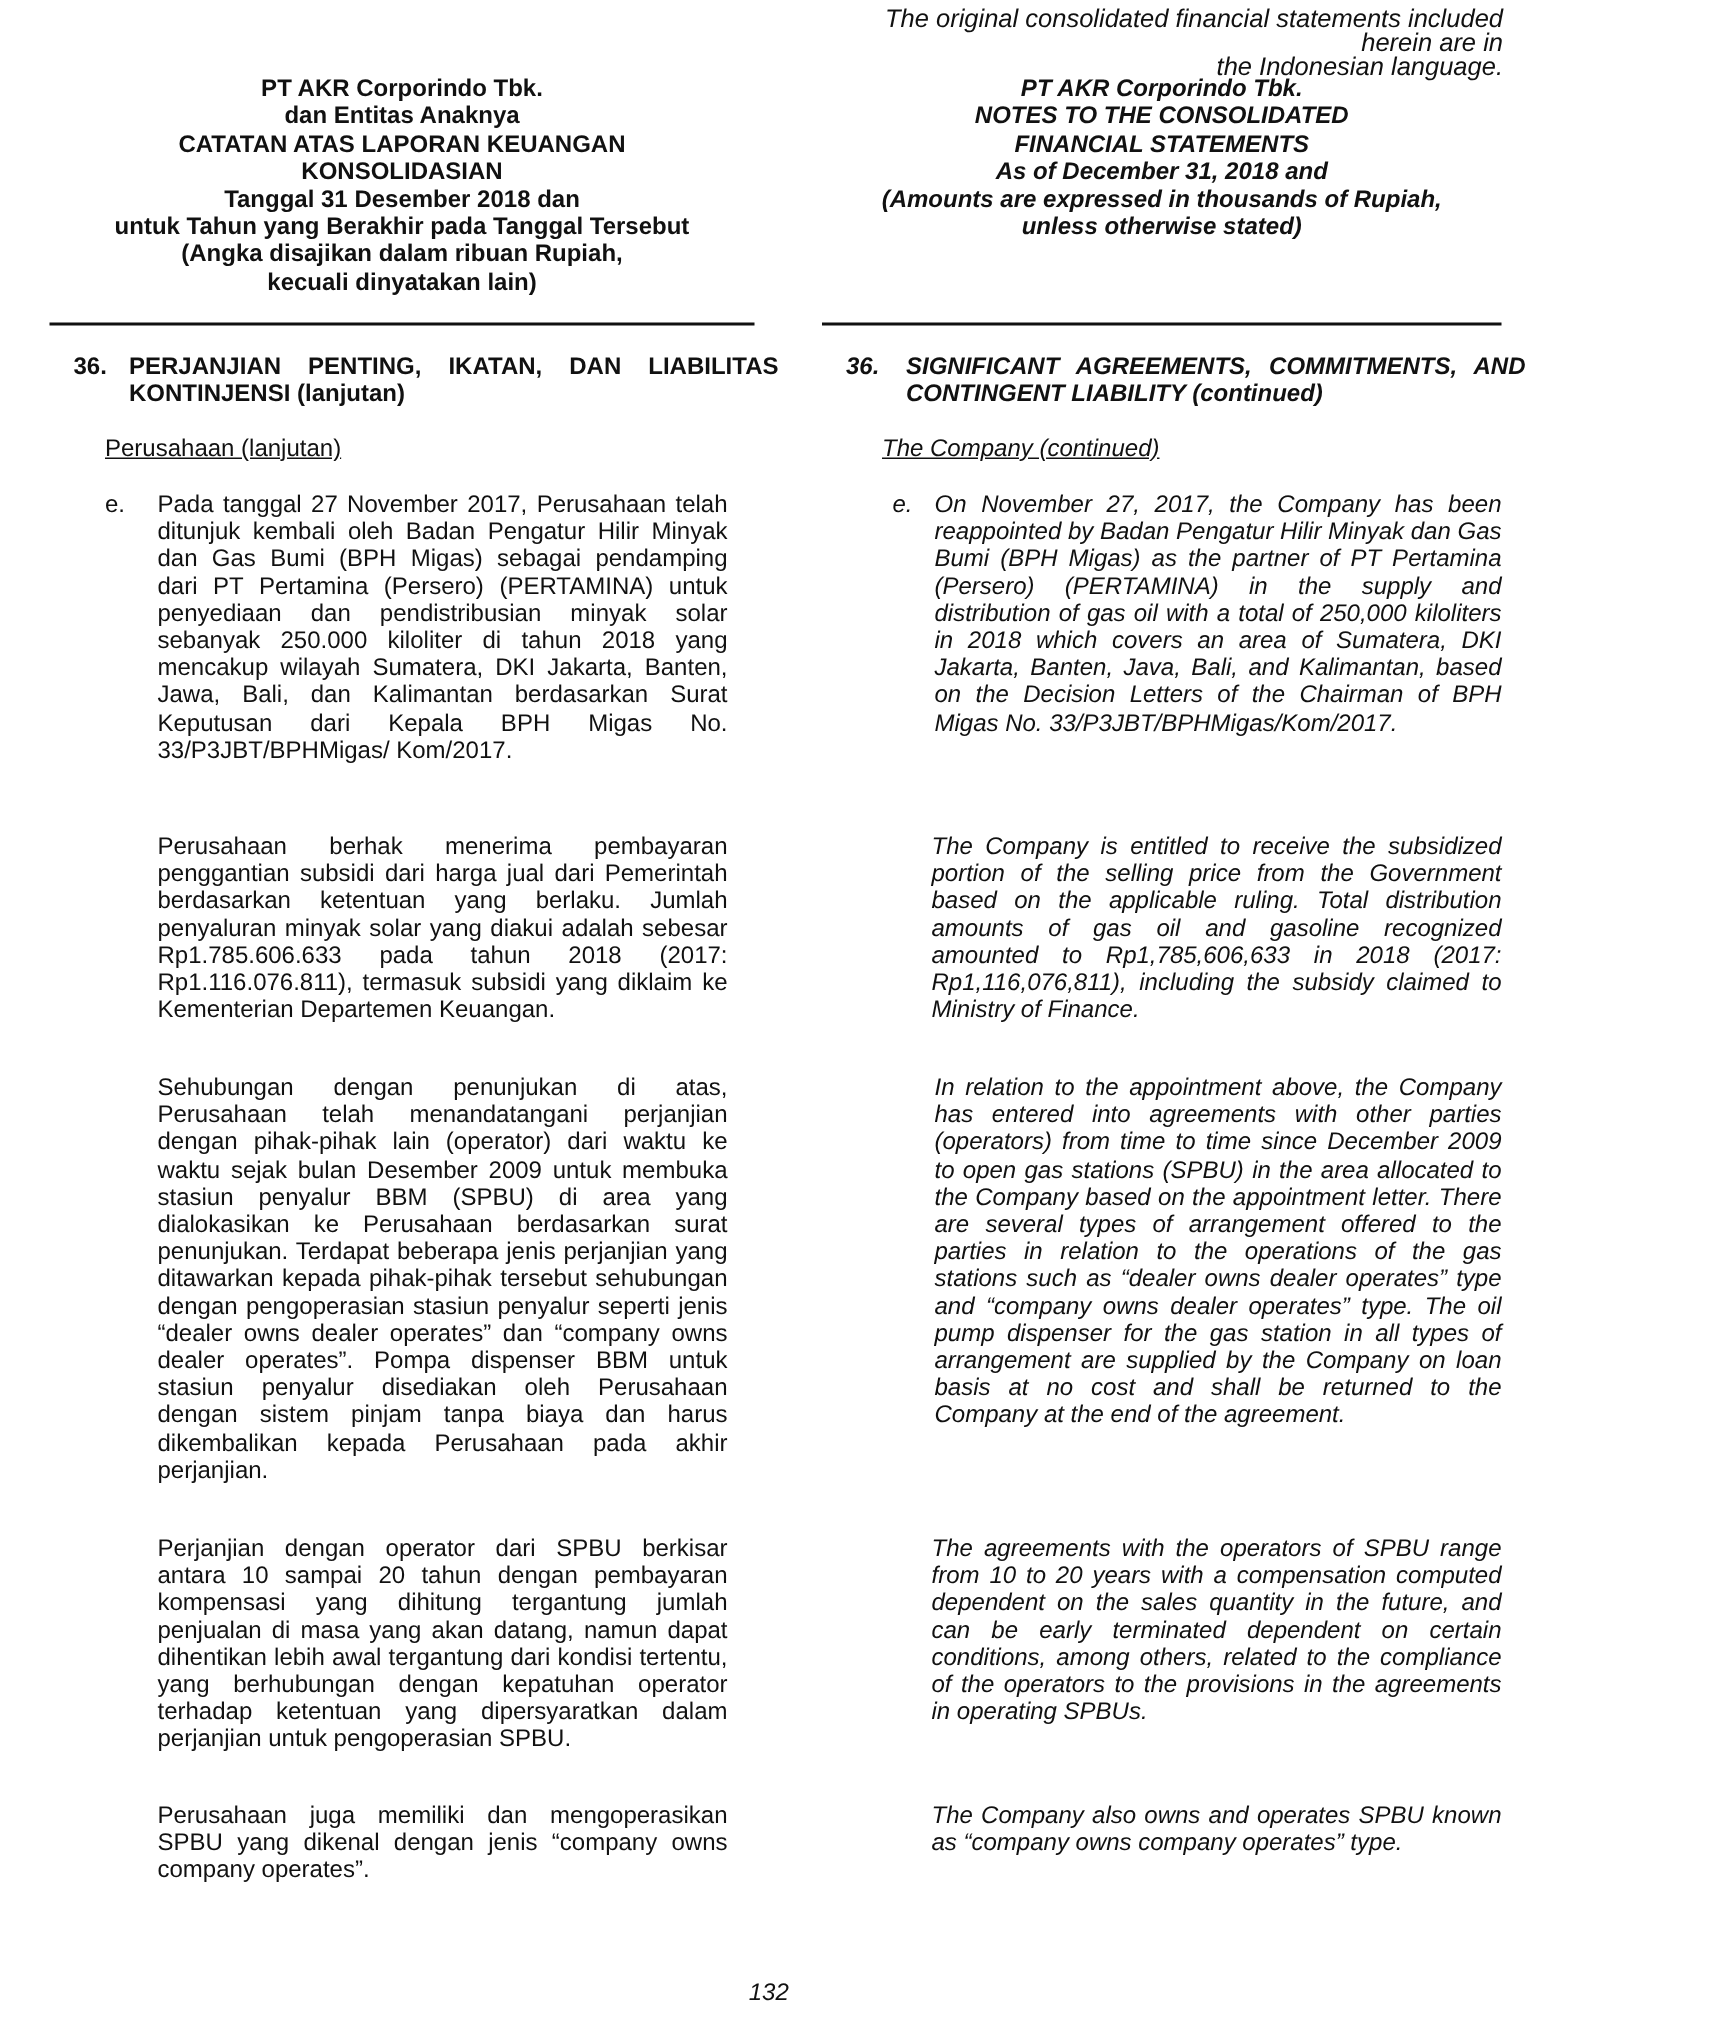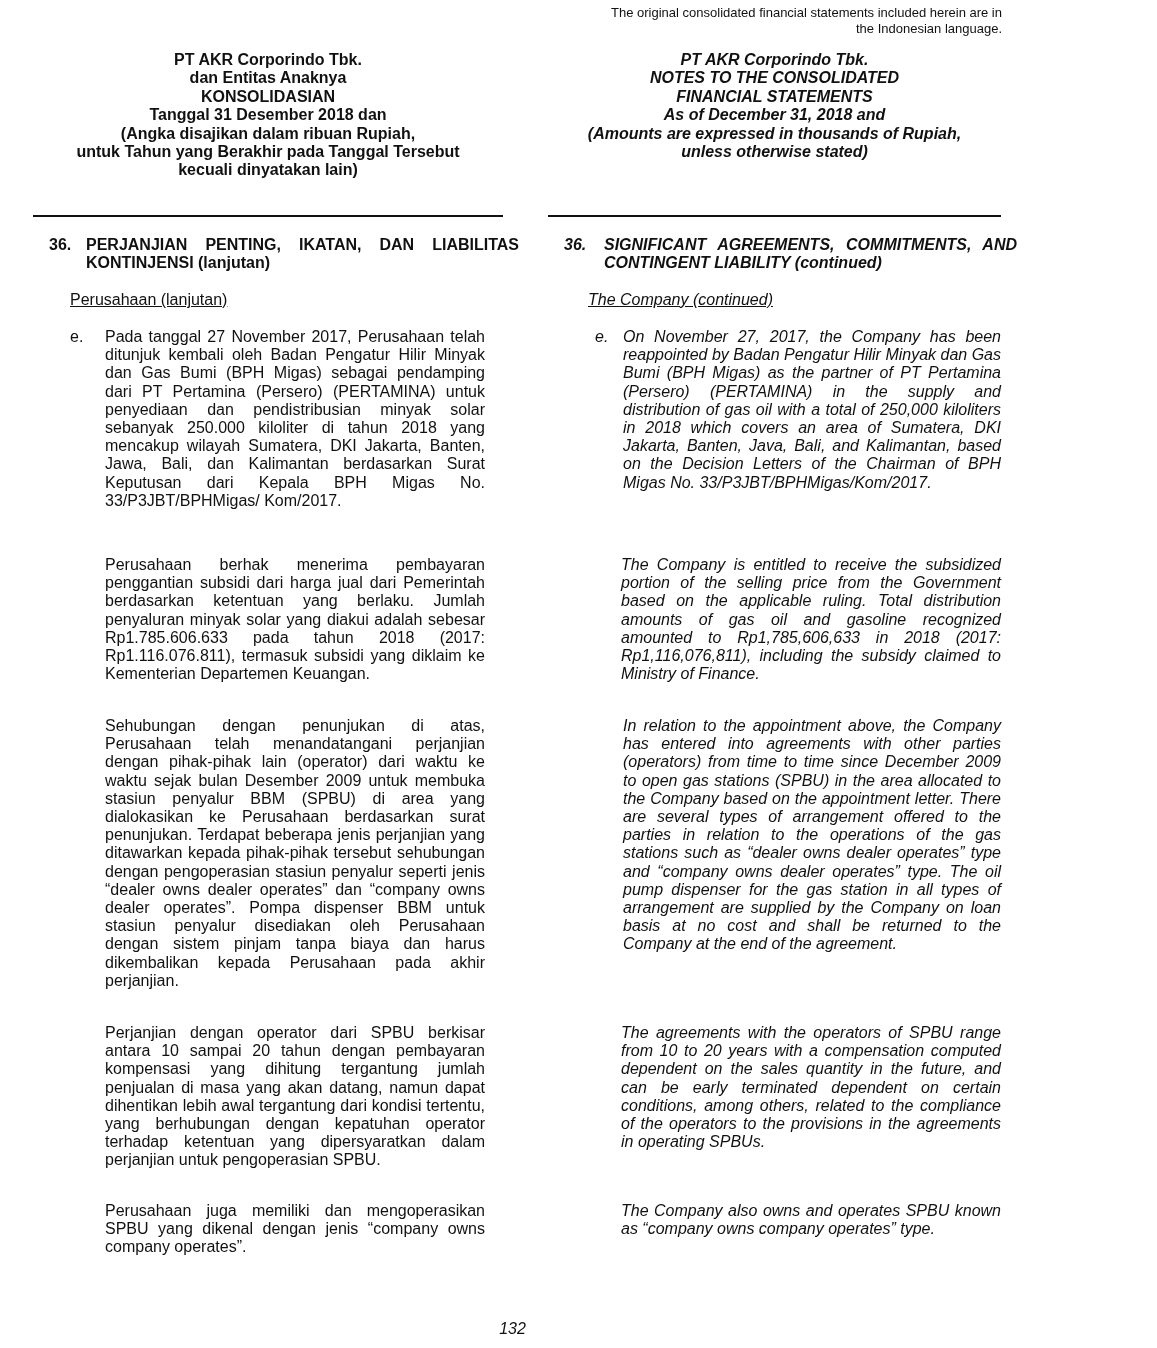--- a/index.html
+++ b/index.html
@@ -2,21 +2,21 @@
 <html><head>
 <meta charset="utf-8">
 <style>
   html, body { margin: 0; padding: 0; background: #ffffff; }
   body {
     width: 1157px; height: 1348px; position: relative; overflow: hidden;
     font-family: "Liberation Sans", sans-serif; color: #111111;
   }
   .note-top {
     position: absolute; top: 5px; right: 155px; width: 460px;
-    text-align: right; font-size: 13px; line-height: 16px;
+    text-align: right; font-style: italic; font-size: 17px; line-height: 16px;
   }
   .col { position: absolute; top: 0; }
   .col-left { left: 33px; width: 470px; }
   .col-right { left: 548px; width: 453px; }
   .hdr {
     position: absolute; top: 51px; left: 0; width: 100%;
     text-align: center; font-weight: bold; font-size: 16px; line-height: 18.4px;
   }
   .col-right .hdr { font-style: italic; }
   .hdr div { white-space: nowrap; }
@@ -58,24 +58,25 @@
 
 <div class="note-top">
   <div>The original consolidated financial statements included herein are in</div>
   <div>the Indonesian language.</div>
 </div>
 
 <div class="col col-left">
   <div class="hdr">
     <div>PT AKR Corporindo Tbk.</div>
     <div>dan Entitas Anaknya</div>
+    <div>CATATAN ATAS LAPORAN KEUANGAN</div>
     <div>KONSOLIDASIAN</div>
     <div>Tanggal 31 Desember 2018 dan</div>
+    <div>untuk Tahun yang Berakhir pada Tanggal Tersebut</div>
     <div>(Angka disajikan dalam ribuan Rupiah,</div>
-    <div>untuk Tahun yang Berakhir pada Tanggal Tersebut</div>
     <div>kecuali dinyatakan lain)</div>
   </div>
   <div class="rule"></div>
 
   <div class="sec-title">
     <span class="sec-num">36.</span>
     <div class="sec-text">PERJANJIAN PENTING, IKATAN, DAN LIABILITAS KONTINJENSI (lanjutan)</div>
   </div>
 
   <div class="sub">Perusahaan (lanjutan)</div>

